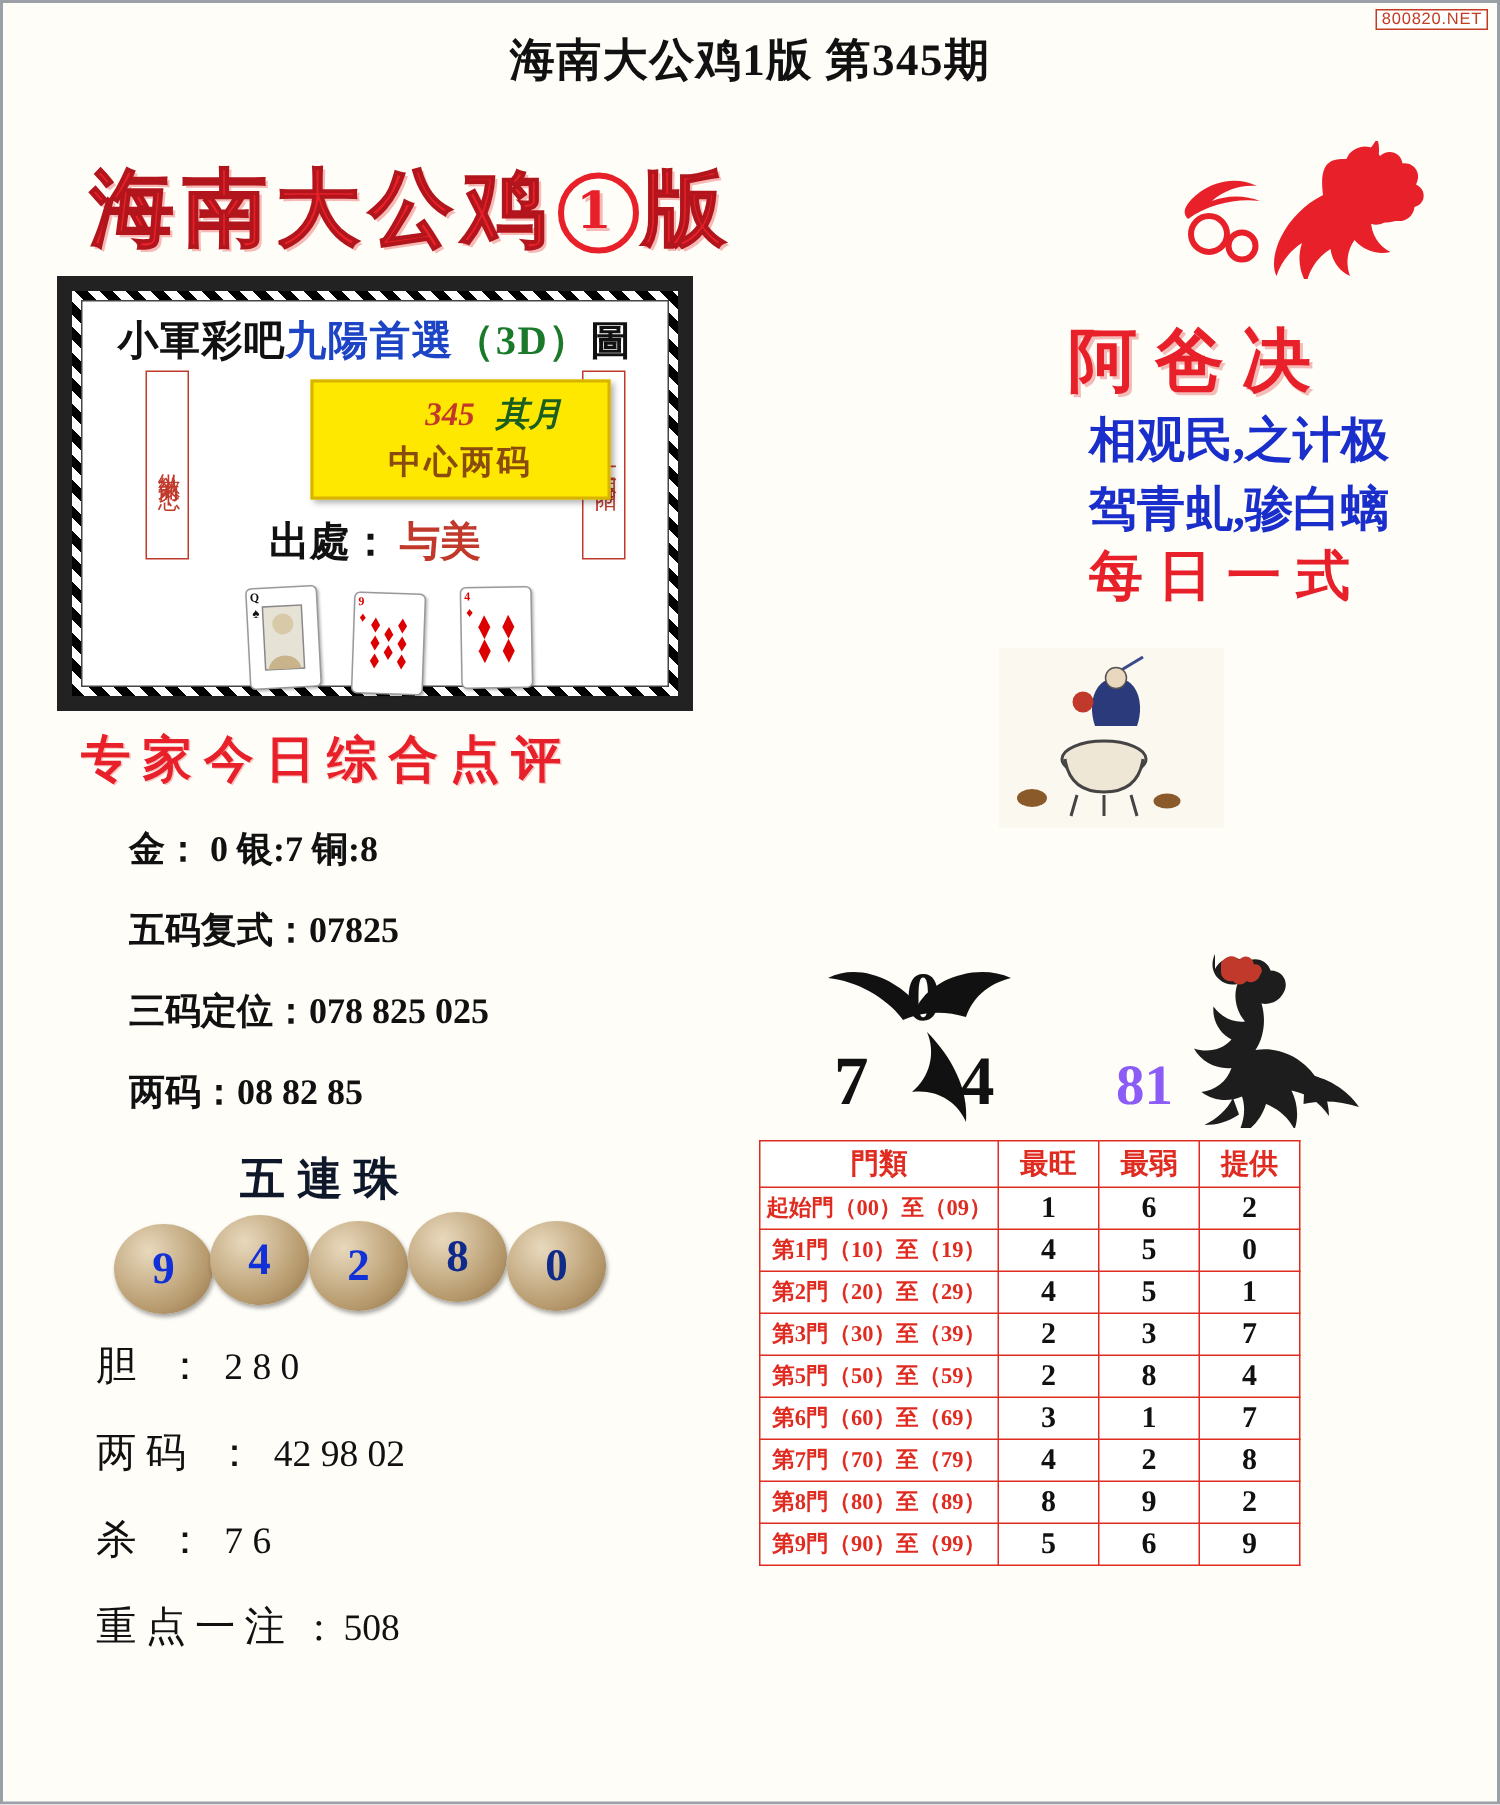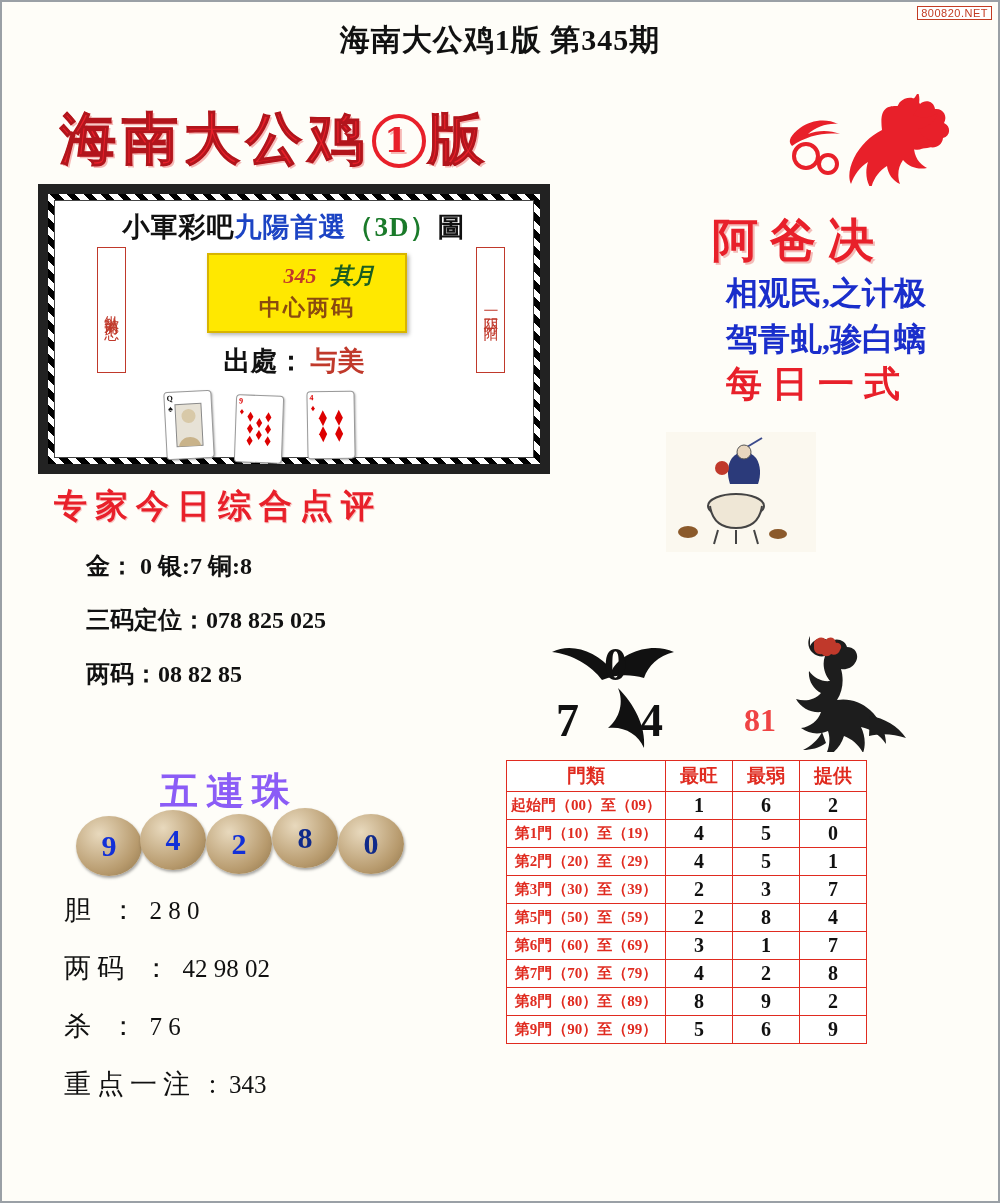--- a/index.html
+++ b/index.html
@@ -46,21 +46,21 @@
     width:46px;height:46px;line-height:44px;
     text-align:center;font-size:34px;
     vertical-align:6px;margin:0 2px;
     -webkit-text-stroke:0;
   }
   
   .rooster-top{position:absolute;top:92px;right:46px;width:220px;height:92px;}
   
   .framebox{
     position:absolute;top:182px;left:36px;
-    width:512px;height:290px;
+    width:424px;height:290px;
     border:10px solid #222;
     box-sizing:border-box;
     background:#fff;
     background-image:
       repeating-linear-gradient(45deg,#000 0 6px,#fff 6px 12px);
     padding:0;
   }
   .framebox-inner{
     position:absolute;inset:6px;background:#fff;
     border:1px solid #444;
@@ -123,21 +123,21 @@
     position:absolute;top:482px;left:52px;
     font-size:33px;font-weight:bold;color:#e8202a;
     letter-spacing:8px;font-family:"DejaVu Serif",serif;
     text-shadow:1px 1px 0 #f7c3c0;
   }
   .lines{position:absolute;top:548px;left:84px;font-size:24px;color:#111;}
   .lines div{margin-bottom:22px;font-weight:bold;}
   
   .wulian{
     position:absolute;top:764px;left:158px;
-    font-size:38px;font-weight:bold;color:#8b5cf6;
+    font-size:30px;font-weight:bold;color:#0f172a;
     letter-spacing:8px;
   }
   .beads{position:absolute;top:806px;left:74px;width:340px;height:70px;}
   .bead{
     position:absolute;width:66px;height:60px;border-radius:50%;
     background:radial-gradient(circle at 35% 30%,#e8d9bd,#b79a6d 65%,#8d7349);
     box-shadow:1px 2px 3px rgba(0,0,0,.35);
     text-align:center;line-height:60px;
     font-size:30px;font-weight:bold;
   }
@@ -164,21 +164,21 @@
     position:absolute;top:358px;right:88px;
     font-size:36px;font-weight:bold;color:#e8202a;
     letter-spacing:10px;font-family:"DejaVu Serif",serif;
   }
   .painting{position:absolute;top:430px;right:182px;width:150px;height:120px;}
   
   .bignums{position:absolute;top:630px;left:540px;width:180px;height:120px;}
   .bignums span{position:absolute;font-size:46px;font-weight:bold;color:#111;}
   .n81{
     position:absolute;top:700px;left:742px;
-    font-size:32px;font-weight:bold;color:#ef4444;text-align:center;
+    font-size:38px;font-weight:bold;color:#8b5cf6;text-align:center;
   }
   .rooster-mid{position:absolute;top:630px;right:58px;width:190px;height:120px;}
   
   table.gates{
     position:absolute;top:758px;left:504px;
     border-collapse:collapse;
     background:#fff;
   }
   table.gates th,table.gates td{
     border:1px solid #e02b20;
@@ -274,38 +274,39 @@
               <polygon points="31,34 35,42 31,50 27,42"></polygon>
           </svg>
         </div>
       </div>
     </div>
   </div>
 
   <div class="expert">专家今日综合点评</div>
   <div class="lines">
     <div>金： 0 银:7 铜:8</div>
+    <div>五码复式：07825</div>
     <div>三码定位：078 825 025</div>
     <div>两码：08 82 85</div>
   </div>
 
   <div class="wulian">五連珠</div>
   <div class="beads">
     <div class="bead blue" style="left:0;top:8px;">9</div>
     <div class="bead blue" style="left:64px;top:2px;">4</div>
     <div class="bead blue" style="left:130px;top:6px;">2</div>
     <div class="bead dark" style="left:196px;top:0;">8</div>
     <div class="bead dark" style="left:262px;top:6px;">0</div>
   </div>
 
   <div class="bottomlines">
     <div><span class="lab">胆 ：</span> <span class="val">2 8 0</span></div>
     <div><span class="lab">两码 ：</span> <span class="val">42 98 02</span></div>
     <div><span class="lab">杀 ：</span> <span class="val">7 6</span></div>
-    <div><span class="lab">重点一注 :</span> <span class="val">343</span></div>
+    <div><span class="lab">重点一注 :</span> <span class="val">508</span></div>
   </div>
 
   <div class="abajue">阿爸决</div>
   <div class="poem">
     <div>相观民,之计极</div>
     <div>驾青虬,骖白螭</div>
   </div>
   <div class="meiri">每日一式</div>
 
   <svg class="painting" viewBox="0 0 150 120">

